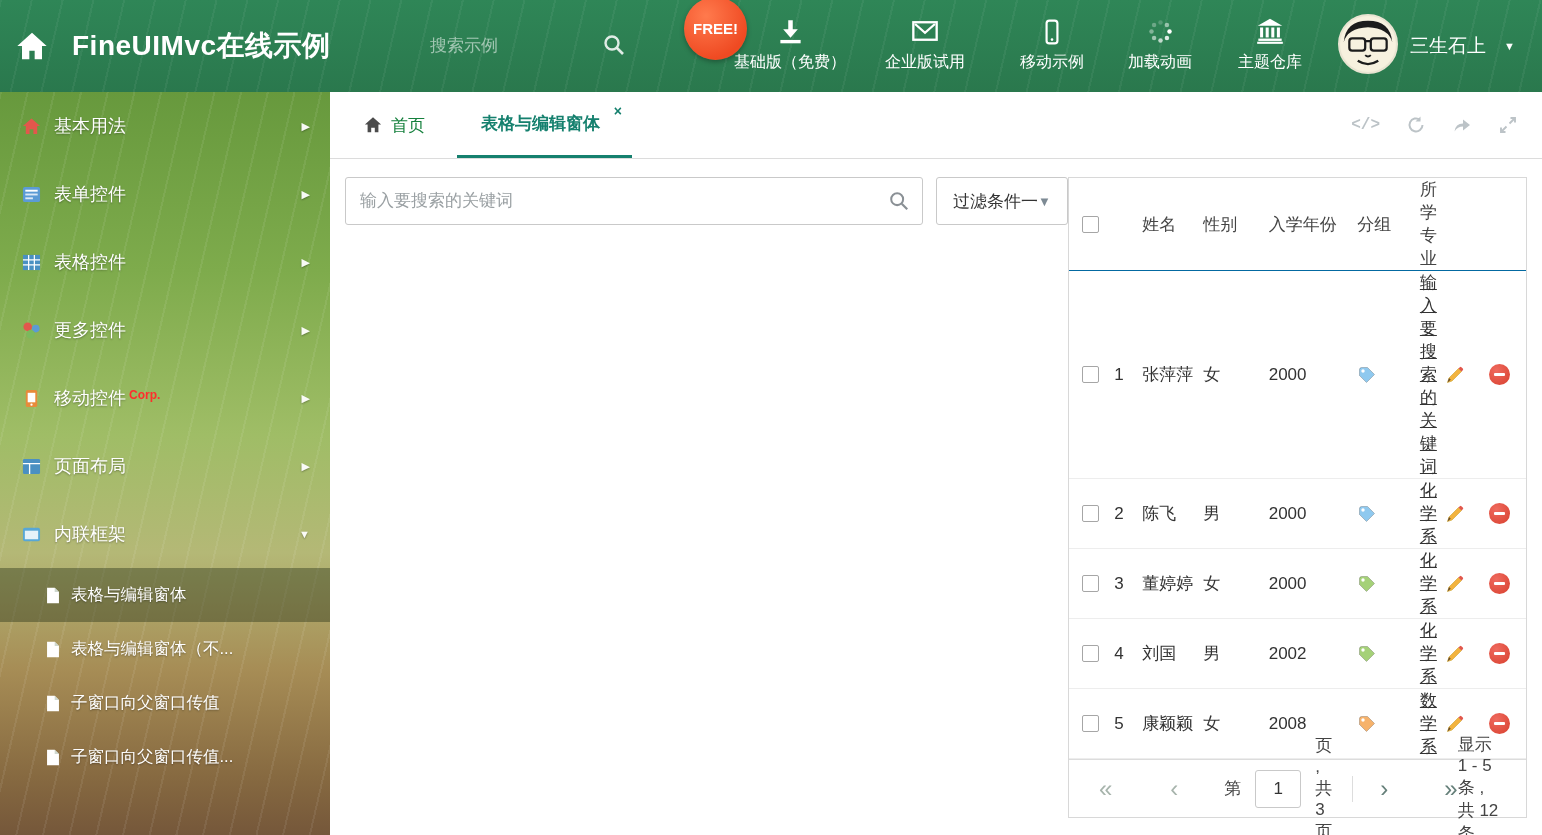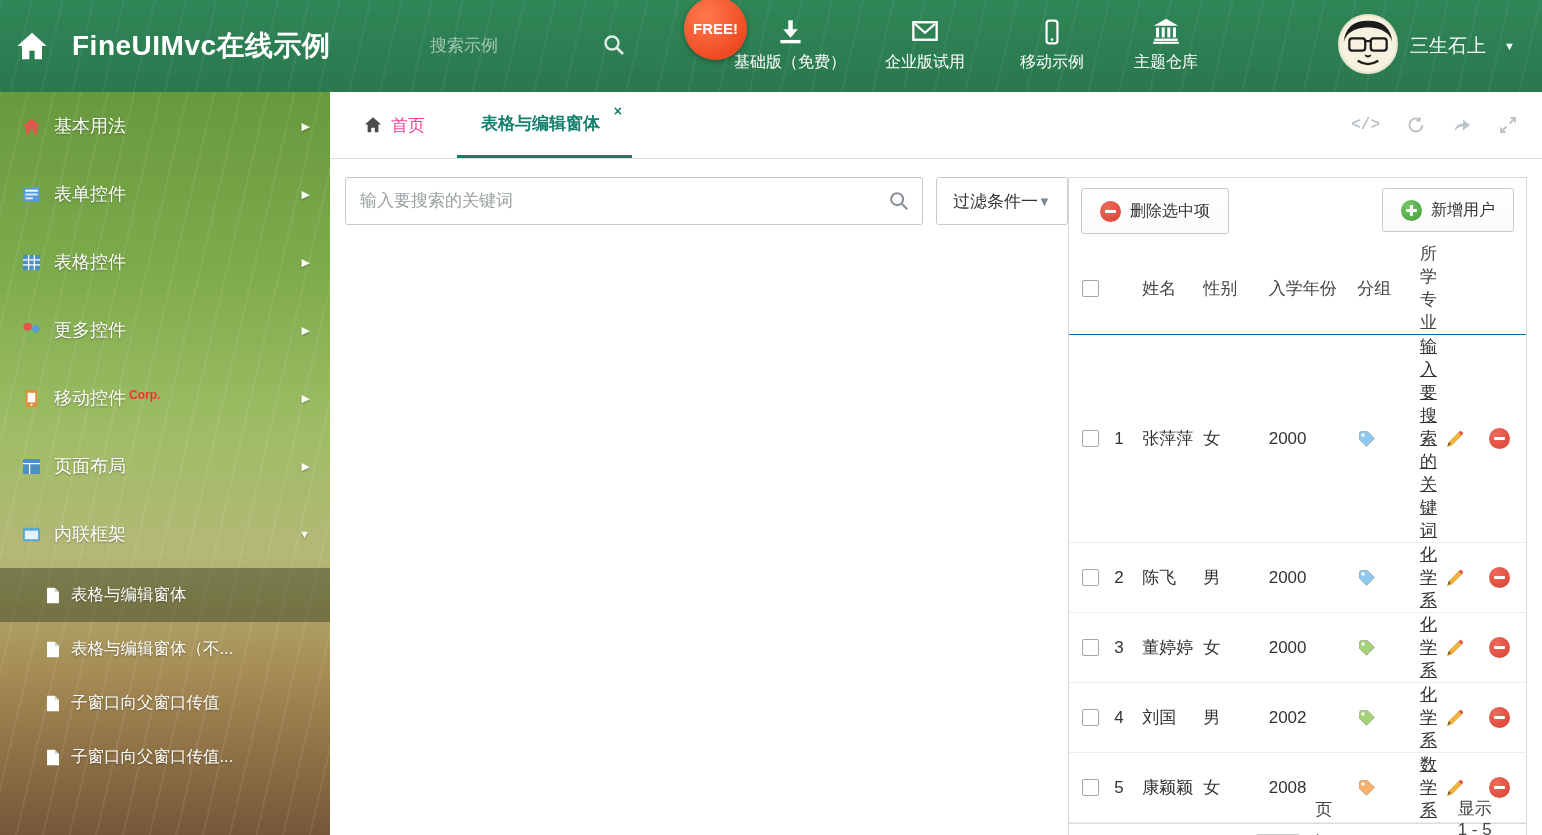--- a/index.html
+++ b/index.html
@@ -51,21 +51,21 @@
   .sub-item { height:54px; display:flex; align-items:center; gap:11px;
     padding-left:46px; font-size:16.5px; cursor:pointer; text-shadow:0 1px 2px rgba(0,0,0,.35); }
   .sub-item.sel { background:rgba(25,40,15,.38); }
 
   
   .main { position:absolute; left:330px; top:92px; right:0; bottom:0; background:#fff;
     display:flex; flex-direction:column; z-index:4; }
   .tabbar { height:67px; border-bottom:1px solid #dcdcdc; display:flex; align-items:stretch;
     padding:0 24px 0 14px; flex:0 0 auto; }
   .tab-home { display:flex; align-items:center; gap:9px; padding:0 20px; font-size:17px;
-    color:#ec4899; cursor:pointer; }
+    color:#15803d; cursor:pointer; }
   .tab-active { position:relative; display:flex; align-items:center; padding:0 32px 0 24px;
     margin-left:12px; color:#15806e; font-weight:bold; font-size:17px;
     border-bottom:3px solid #15806e; cursor:pointer; }
   .tab-close { position:absolute; top:12px; right:10px; font-size:14px; font-weight:bold;
     color:#15806e; line-height:1; cursor:pointer; }
   .tab-tools { margin-left:auto; display:flex; align-items:center; gap:26px; color:#bcc3c7; }
   .tool { cursor:pointer; display:flex; align-items:center; }
   .code-txt { font-family:"Liberation Mono","DejaVu Sans Mono",monospace; font-size:16px; font-weight:bold; }
 
   .content { flex:1; padding:18px 15px 17px; display:flex; flex-direction:row; }
@@ -174,20 +174,35 @@
       </div>
       <div class="hnav-item w3">
         <div class="hicon">
           <svg viewBox="0 0 24 24" width="26" height="26">
               <rect x="7" y="1.5" width="10" height="21" rx="2.5" fill="none" stroke="#fff" stroke-width="2"></rect>
               <circle cx="12" cy="19" r="1.2" fill="#fff"></circle>
             </svg>
         </div>
         <div class="hlabel">移动示例</div>
       </div>
+      <div class="hnav-item w4">
+        <div class="hicon">
+          <svg viewBox="0 0 24 24" width="27" height="27" fill="#fff">
+            <circle cx="20" cy="12" r="2" opacity="1"></circle>
+              <circle cx="17.7" cy="17.7" r="2" opacity=".85"></circle>
+            <circle cx="12" cy="20" r="2" opacity=".7"></circle>
+              <circle cx="6.3" cy="17.7" r="2" opacity=".55"></circle>
+            <circle cx="4" cy="12" r="2" opacity=".4"></circle>
+              <circle cx="6.3" cy="6.3" r="2" opacity=".3"></circle>
+            <circle cx="12" cy="4" r="2" opacity=".2"></circle>
+              <circle cx="17.7" cy="6.3" r="2" opacity=".5"></circle>
+          </svg>
+        </div>
+        <div class="hlabel">加载动画</div>
+      </div>
       <div class="hnav-item w5">
         <div class="hicon">
           <svg viewBox="0 0 24 24" width="28" height="28" fill="#fff">
               <path d="M12 1.5 L22.5 7.5 H1.5 Z"></path>
               <rect x="3.5" y="9" width="2.6" height="8.5"></rect>
               <rect x="8.3" y="9" width="2.6" height="8.5"></rect>
               <rect x="13.1" y="9" width="2.6" height="8.5"></rect>
               <rect x="17.9" y="9" width="2.6" height="8.5"></rect>
               <rect x="2" y="18.5" width="20" height="2"></rect>
               <rect x="1" y="21.2" width="22" height="1.8"></rect>
@@ -365,30 +380,20 @@
             </svg>
         </div>
         <div class="filter-box">
           <span>过滤条件一</span>
           <span class="caret">▼</span>
         </div>
       </div>
 
       <div class="panel">
 
-        <div class="toolbar">
-          <div class="btn">
-            <span class="ico-circle ico-red"></span>
-            <span>删除选中项</span>
-          </div>
-          <div class="btn small">
-            <span class="ico-circle ico-green"></span>
-            <span>新增用户</span>
-          </div>
-        </div>
 
         <table class="grid">
           <colgroup>
             <col style="width:44px">
               <col style="width:56px">
               <col style="width:118px">
             <col style="width:126px">
               <col style="width:152px">
               <col style="width:120px">
             <col>

